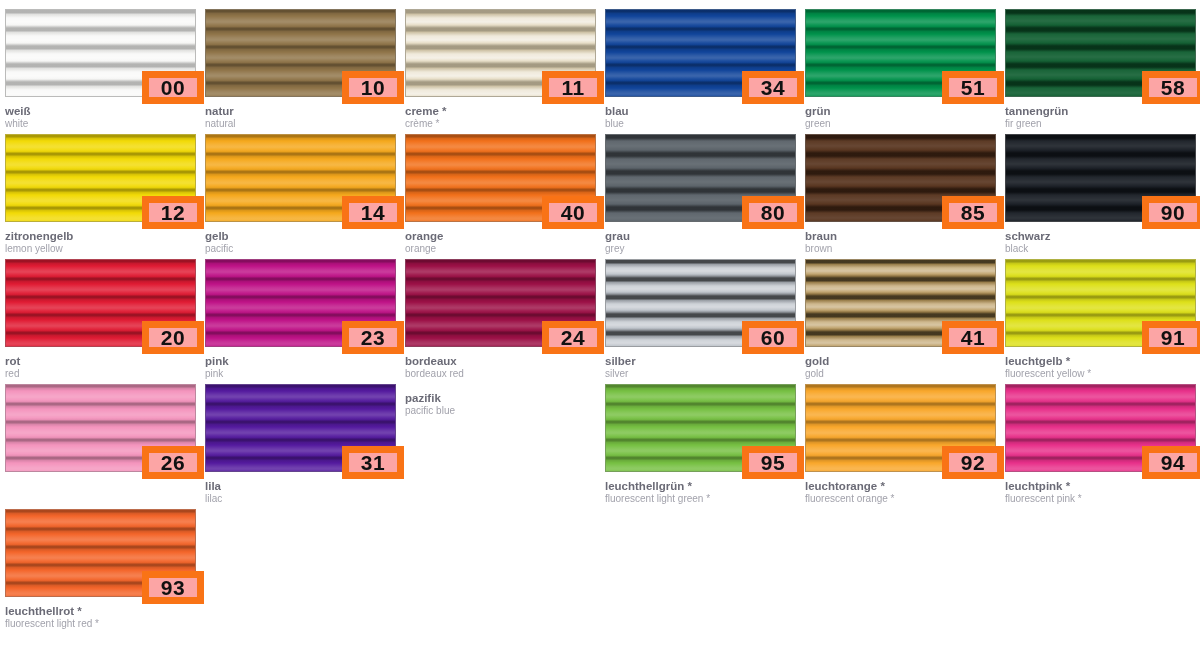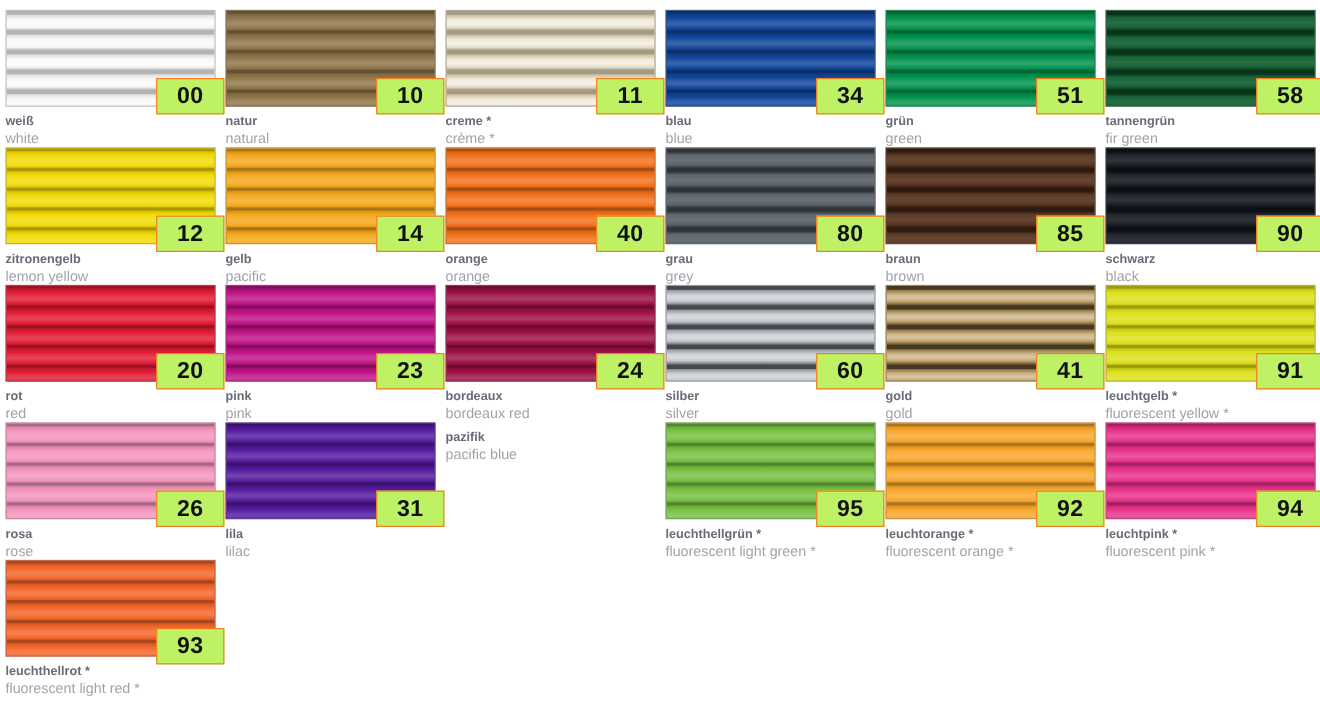--- a/index.html
+++ b/index.html
@@ -106,22 +106,22 @@
       );
   }
 
   
   .numbox {
     position: absolute;
     right: -8px;
     bottom: -7px;
     width: 62px;
     height: 33px;
-    background: #bef264;
-    border: 1px solid #f97316;
+    background: #fca5a5;
+    border: 7px solid #f97316;
     display: flex;
     align-items: center;
     justify-content: center;
     font-size: 21px;
     font-weight: bold;
     color: #111111;
     letter-spacing: 0.5px;
     z-index: 4;
   }
 
@@ -138,21 +138,21 @@
     line-height: 1.05;
   }
   .name-de {
     font-size: 11.5px;
     font-weight: bold;
     color: #4a4a58;
     white-space: nowrap;
     opacity: 0.82;
   }
   .name-en {
-    font-size: 13px;
+    font-size: 10px;
     color: #8a8a96;
     white-space: nowrap;
     margin-top: 2px;
     opacity: 0.8;
   }
 </style>
 </head>
 <body>
 
 <div id="chart">
@@ -373,24 +373,20 @@
           <div class="name-en">fluorescent yellow *</div>
         </div>
       </div>
       <div class="cell">
         <div class="swatch-wrap">
           <div class="swatch" style="background: rgb(244, 148, 189);">
             <div class="ribs"></div>
           </div>
           <div class="numbox">26</div>
         </div>
-        <div class="caption">
-          <div class="name-de">rosa</div>
-          <div class="name-en">rose</div>
-        </div>
       </div>
       <div class="cell">
         <div class="swatch-wrap">
           <div class="swatch" style="background: rgb(84, 26, 158);">
             <div class="ribs"></div>
           </div>
           <div class="numbox">31</div>
         </div>
         <div class="caption">
           <div class="name-de">lila</div>

